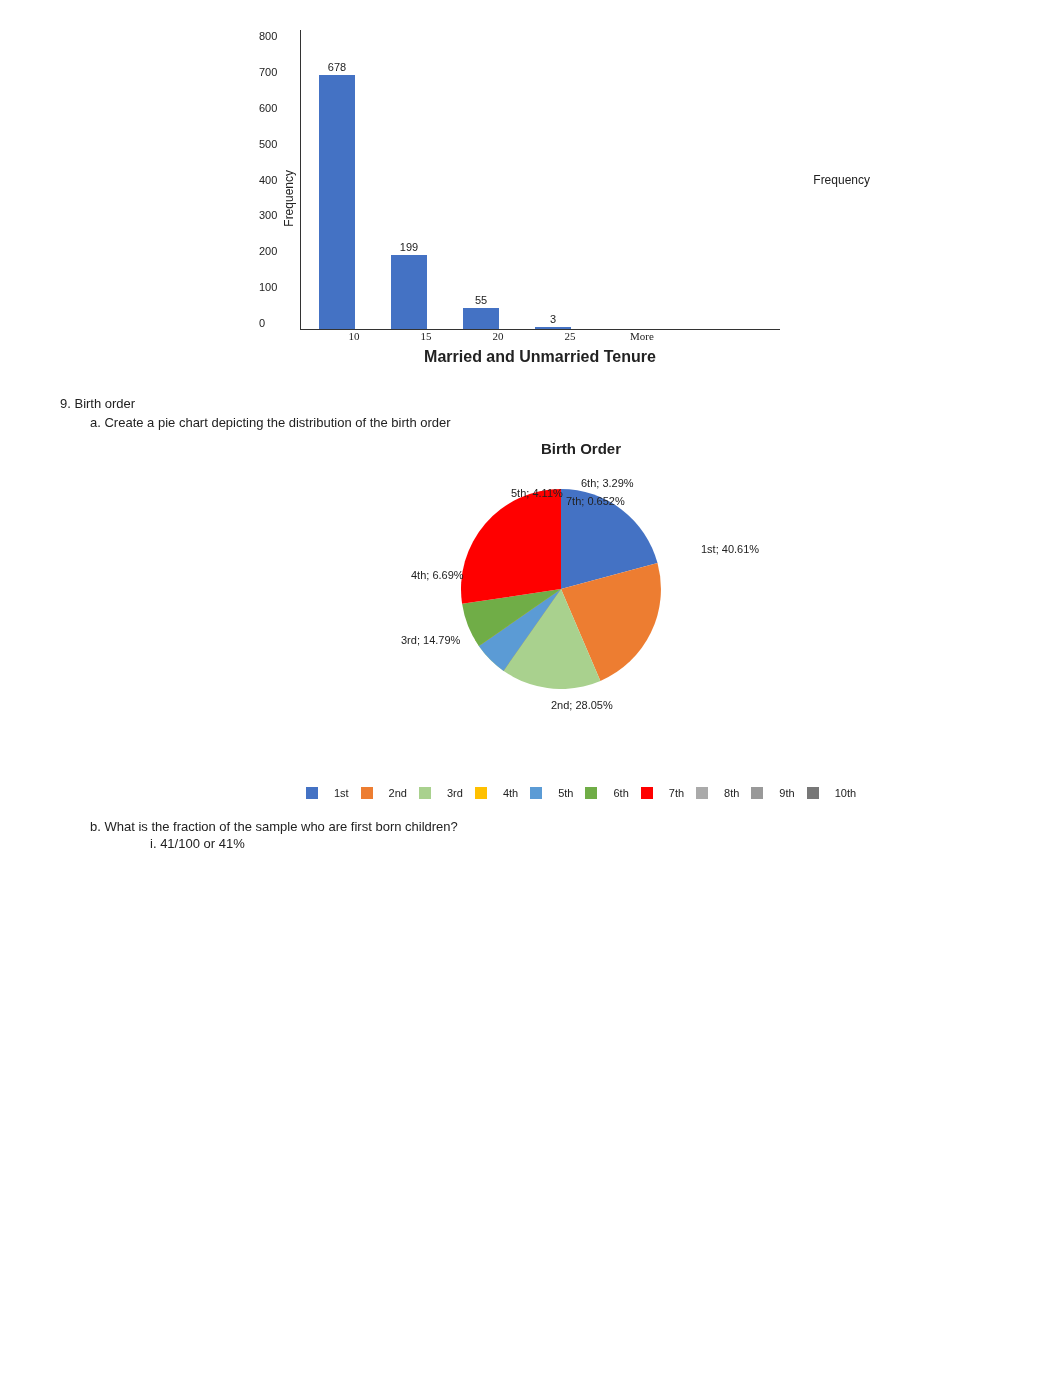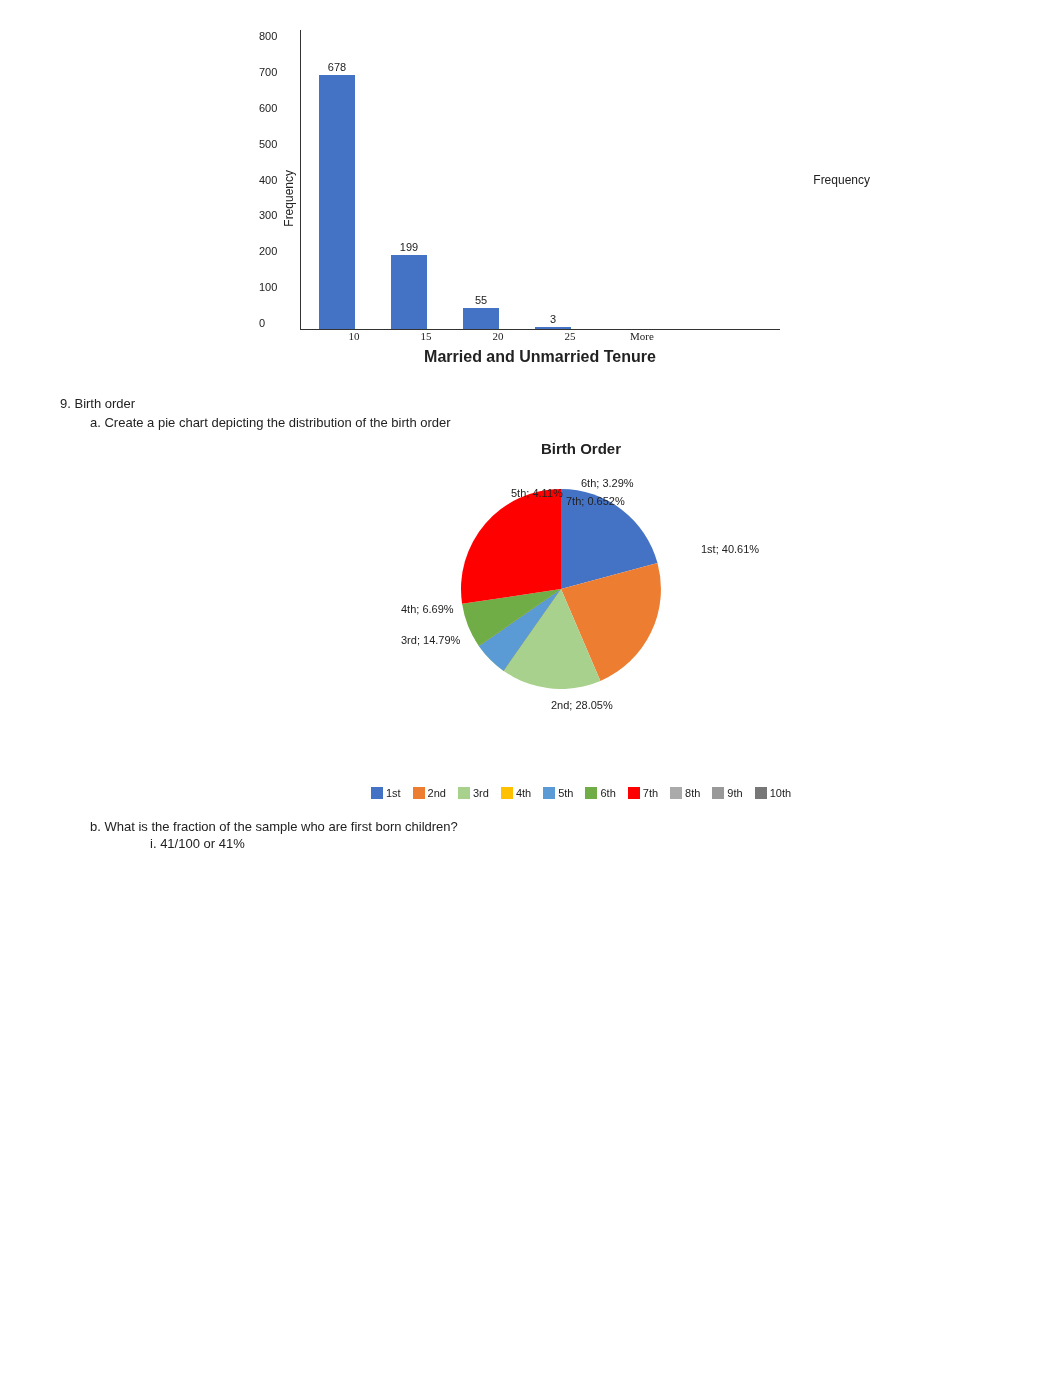--- a/index.html
+++ b/index.html
@@ -174,21 +174,21 @@
       justify-content: center;
       gap: 12px;
       margin-top: 8px;
       flex-wrap: wrap;
       font-size: 11px;
     }
 
     .legend-item {
       display: flex;
       align-items: center;
-      gap: 3px;
+      gap: 16px;
     }
 
     .legend-swatch {
       width: 12px;
       height: 12px;
       display: inline-block;
     }
   </style>
 </head>
 <body>
@@ -277,21 +277,21 @@
           <path d="M0,0 L-0.819,-0.574 A1,1,0,0,1,-0.571,-0.821 Z" fill="#5b9bd5"></path>
 
           <path d="M0,0 L-0.571,-0.821 A1,1,0,0,1,-0.148,-0.989 Z" fill="#70ad47"></path>
 
           <path d="M0,0 L-0.148,-0.989 A1,1,0,0,1,1,0 Z" fill="#ff0000"></path>
         </svg>
 
         <span class="pie-label" style="left:320px; top:84px;">1st; 40.61%</span>
         <span class="pie-label" style="left:170px; top:240px;">2nd; 28.05%</span>
         <span class="pie-label" style="left:20px; top:175px;">3rd; 14.79%</span>
-        <span class="pie-label" style="left:20px; top:110px;margin-top:34px;">4th; 6.69%</span>
+        <span class="pie-label" style="left:30px; top:110px;">4th; 6.69%</span>
         <span class="pie-label" style="left:130px; top:28px;">5th; 4.11%</span>
         <span class="pie-label" style="left:200px; top:18px;">6th; 3.29%</span>
         <span class="pie-label" style="left:185px; top:36px;">7th; 0.652%</span>
       </div>
 
       <div class="pie-legend">
         <div class="legend-item">
           <span class="legend-swatch" style="background:#4472c4;"></span>
           <span>1st</span>
         </div>

